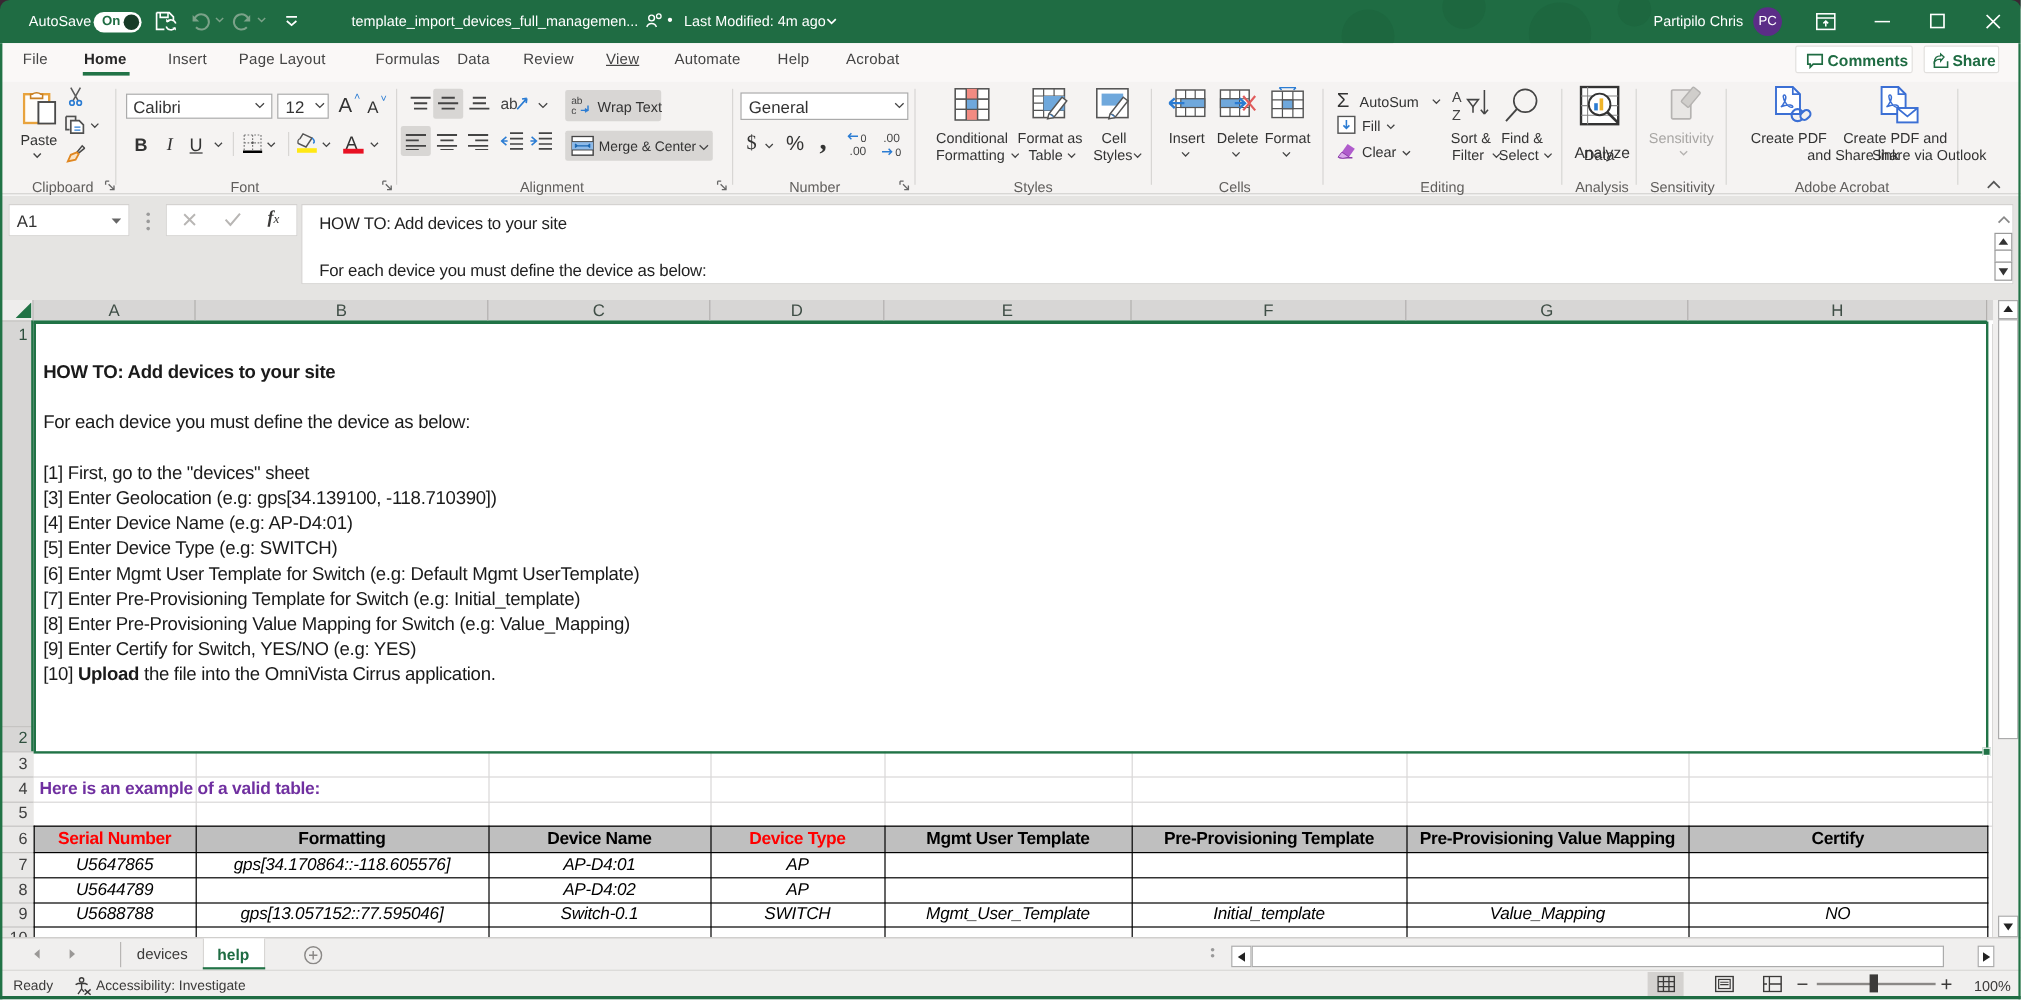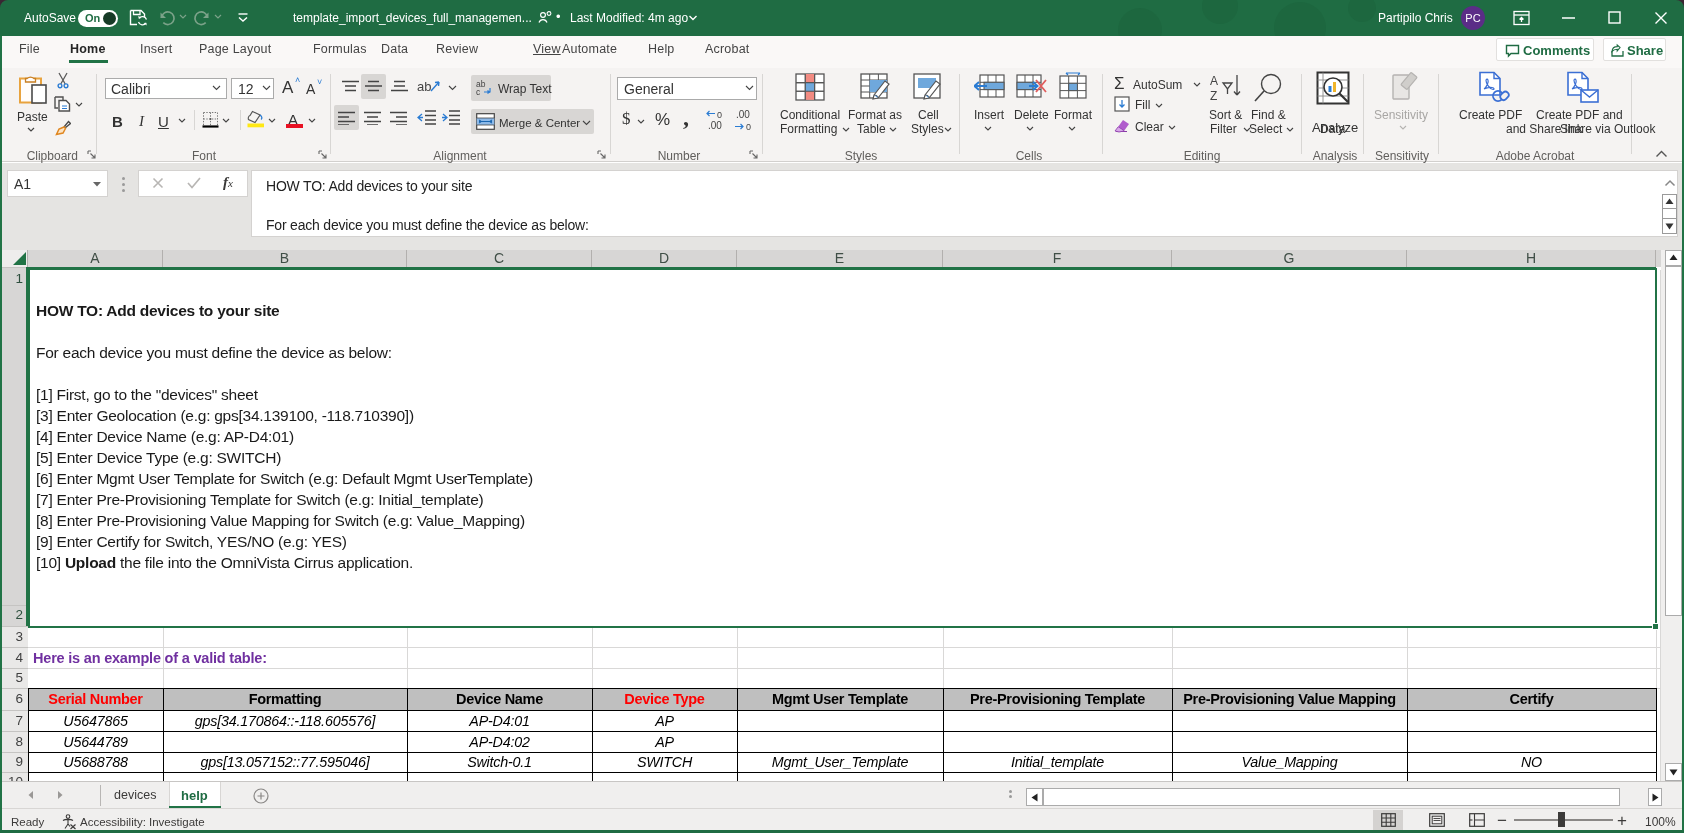--- a/index.html
+++ b/index.html
@@ -115,21 +115,21 @@
 </div>
 <div id="tabrow">
   <span class="rtab" style="left:19px;">File</span>
   <span class="rtab" style="left:70px;font-weight:bold;color:#262626;">Home</span>
   <div class="abs" style="left:69px;top:24px;width:39px;height:2.5px;background:#217346;"></div>
   <span class="rtab" style="left:140px;">Insert</span>
   <span class="rtab" style="left:199px;">Page Layout</span>
   <span class="rtab" style="left:313px;text-align:center;">Formulas</span>
   <span class="rtab" style="left:381px;">Data</span>
   <span class="rtab" style="left:436px;">Review</span>
-  <span class="rtab" style="left:533px;text-decoration:underline;">View</span>
+  <span class="rtab" style="left:505px;text-decoration:underline;">View</span>
   <span class="rtab" style="left:562px;">Automate</span>
   <span class="rtab" style="left:648px;">Help</span>
   <span class="rtab" style="left:705px;">Acrobat</span>
 
   <div class="abs" style="left:1496px;top:2px;width:98px;height:23px;background:#fff;border:1px solid #e2e0de;border-radius:2px;">
     <svg class="abs" style="left:8px;top:5px;" width="15" height="14" viewBox="0 0 15 14">
         <path d="M1.5 1.5 h12 v8 h-7.5 l-2.5 2.5 v-2.5 h-2 z" fill="none" stroke="#1f6c43" stroke-width="1.4"></path>
       </svg>
     <span class="abs" style="left:26px;top:4px;font-size:13px;font-weight:600;color:#1f6c43;">Comments</span>
   </div>

